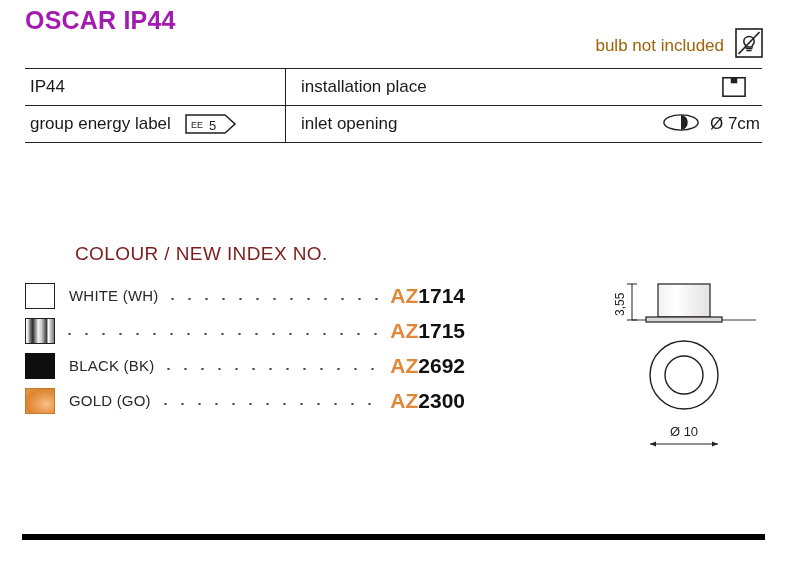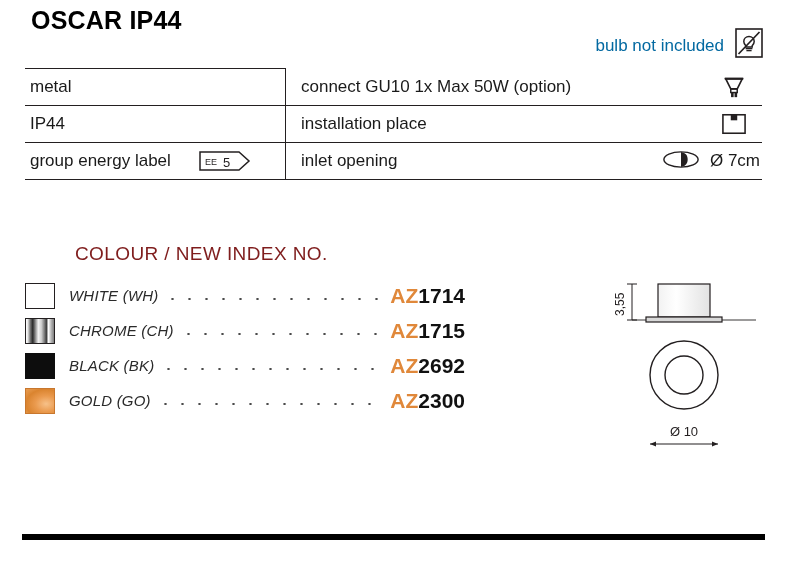--- a/index.html
+++ b/index.html
@@ -12,35 +12,35 @@
     height: 564px;
     position: relative;
     font-family: "Liberation Sans", sans-serif;
     color: #1a1a1a;
     overflow: hidden;
   }
 
   
   .page-title {
     position: absolute;
-    left: 31px;
+    left: 25px;
     top: 6px;
     font-size: 25px;
     font-weight: bold;
     letter-spacing: 0.2px;
-    color: #000000;
+    color: #a21caf;
   }
 
   
   .bulb-note {
     position: absolute;
     right: 63px;
     top: 36px;
     font-size: 17px;
-    color: #0369a1;
+    color: #a16207;
     text-align: left;
     white-space: nowrap;
   }
   .bulb-note-icon {
     position: absolute;
     right: 24px;
     top: 28px;
     width: 28px;
     height: 30px;
   }
@@ -81,21 +81,21 @@
     font-weight: bold;
     margin-left: 6px;
   }
   
   .no-top-border { border-top: none !important; }
 
   
   .energy-badge {
     display: inline-flex;
     align-items: center;
-    margin-left: 28px;
+    margin-left: 14px;
     position: relative;
     height: 19px;
   }
   .energy-badge svg { display: block; }
 
   
   .col-icon {
     width: 56px;
     text-align: center;
   }
@@ -163,21 +163,20 @@
     border: 1.4px solid #c8772e;
     background: radial-gradient(ellipse at 72% 62%, #f7c189 0%, #ea9a4e 38%, #da842f 70%, #c9accd00 100%),
                 linear-gradient(135deg, #e79a4f 0%, #f0ad66 45%, #d8832e 100%);
   }
   .colour-name {
     font-size: 15px;
     color: #2a2a2a;
     margin-left: 14px;
     white-space: nowrap;
     letter-spacing: 0.2px;
-    font-style: italic;
   }
   .leader {
     flex: 1 1 auto;
     margin: 0 6px;
     height: 14px;
     position: relative;
     overflow: hidden;
   }
   .leader::after {
     content: "";
@@ -229,39 +228,20 @@
     <path d="M14 8.5 c-3.1 0 -5.2 2.2 -5.2 5 c0 2 1.3 3.2 2 4.1 l0 1.5 l6.4 0 l0 -1.5 c0.7 -0.9 2 -2.1 2 -4.1 c0 -2.8 -2.1 -5 -5.2 -5 z" fill="none" stroke="#231f20" stroke-width="1.5"></path>
     <line x1="10.6" y1="20.6" x2="17.4" y2="20.6" stroke="#231f20" stroke-width="1.4"></line>
     <line x1="11.4" y1="22.6" x2="16.6" y2="22.6" stroke="#231f20" stroke-width="1.4"></line>
     <line x1="3.5" y1="26" x2="24.5" y2="4" stroke="#231f20" stroke-width="1.7"></line>
   </svg>
 </div>
 
 <table class="spec-table">
   <tbody>
 
-    <tr>
-      <td class="col-left">
-        <div class="cell-inner cell-left">metal</div>
-      </td>
-      <td class="no-top-border">
-        <div class="cell-inner cell-right">connect GU10 1x Max 50W (option)</div>
-      </td>
-      <td class="col-icon no-top-border">
-        <div class="icon-wrap">
-          <svg viewBox="0 0 26 30" width="24" height="28">
-            <path d="M4 6 L22 6 L16.5 17 L9.5 17 Z" fill="none" stroke="#231f20" stroke-width="1.7"></path>
-            <line x1="3" y1="6" x2="23" y2="6" stroke="#231f20" stroke-width="2.4"></line>
-            <rect x="9.5" y="17" width="7" height="4" fill="none" stroke="#231f20" stroke-width="1.6"></rect>
-            <line x1="11.2" y1="21" x2="11.2" y2="26" stroke="#231f20" stroke-width="2.8"></line>
-            <line x1="15" y1="21" x2="15" y2="26" stroke="#231f20" stroke-width="2.8"></line>
-          </svg>
-        </div>
-      </td>
-    </tr>
 
     <tr>
       <td class="col-left">
         <div class="cell-inner cell-left">IP44</div>
       </td>
       <td>
         <div class="cell-inner cell-right">installation place</div>
       </td>
       <td class="col-icon">
         <div class="icon-wrap">
@@ -312,21 +292,20 @@
     <span class="swatch swatch-white"></span>
     <span class="colour-name">WHITE (WH)</span>
     <span class="leader"></span>
     <span class="code">
       <span class="pfx">AZ</span><span>1714</span>
     </span>
   </div>
 
   <div class="colour-row">
     <span class="swatch swatch-chrome"></span>
-    <span class="colour-name">CHROME (CH)</span>
     <span class="leader"></span>
     <span class="code">
       <span class="pfx">AZ</span><span>1715</span>
     </span>
   </div>
 
   <div class="colour-row">
     <span class="swatch swatch-black"></span>
     <span class="colour-name">BLACK (BK)</span>
     <span class="leader"></span>

